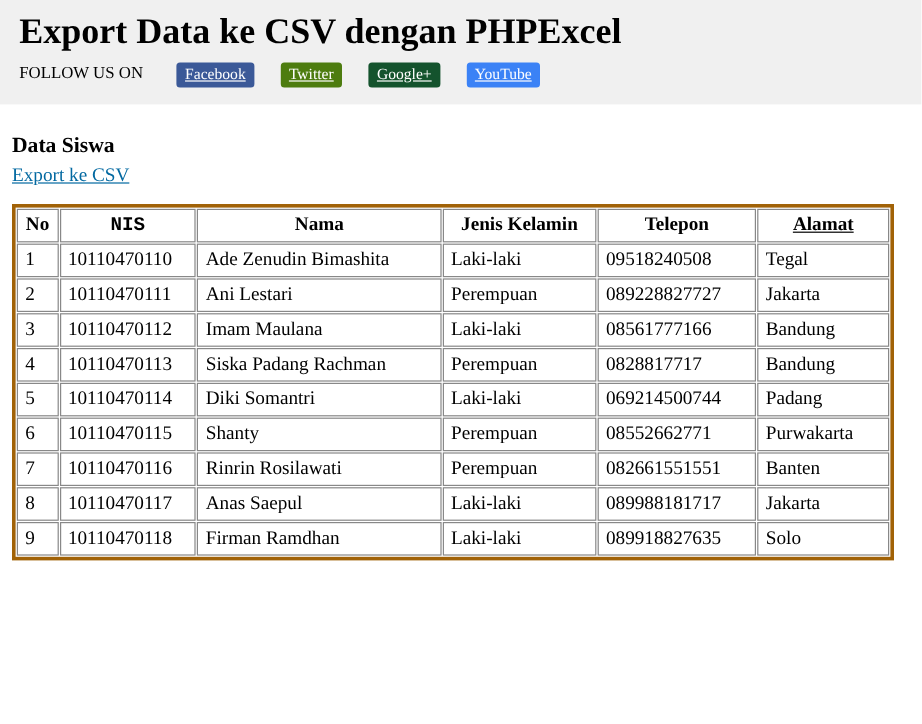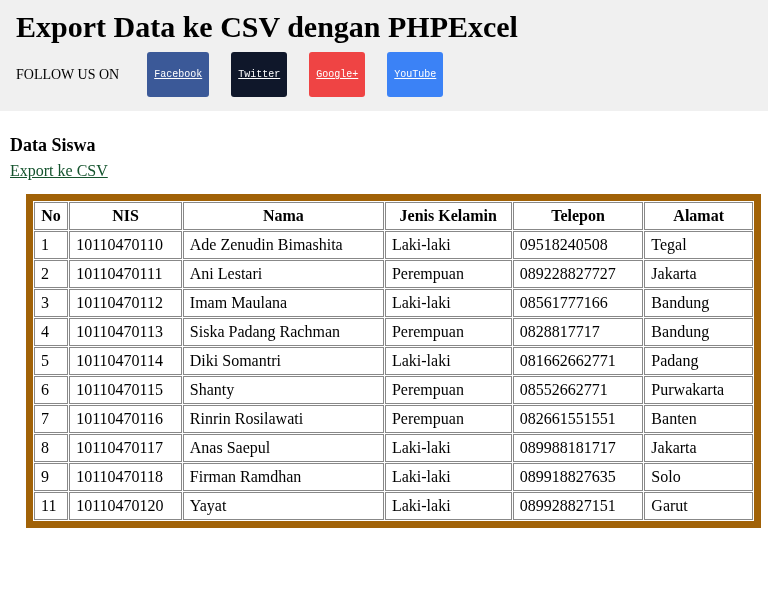--- a/index.html
+++ b/index.html
@@ -25,73 +25,72 @@
     align-items: center;
     gap: 22px;
     font-size: 14px;
   }
   .follow-label {
     margin-right: 6px;
   }
   .social-badge {
     display: inline-block;
     color: #fff;
-    font-family: Liberation Mono, monospace;
-    font-size: 10px;
-    padding: 16px 7px;
+    font-family: Liberation Serif, serif;
+    font-size: 13px;
+    padding: 2px 7px;
     border-radius: 3px;
     line-height: 1.3;
   }
   .fb { background: #3b5998; }
-  .tw { background: #0f172a; }
-  .gp { background: #ef4444; }
+  .tw { background: #4d7c0f; }
+  .gp { background: #14532d; }
   .yt { background: #3b82f6; }
 
   .content {
     padding: 14px 10px 0 10px;
   }
   h3.subtitle {
     margin: 10px 0 6px 0;
     font-size: 18px;
     font-weight: bold;
   }
   a.export-link {
-    color: #14532d;
+    color: #0369a1;
     font-size: 16px;
   }
   .export-wrap {
     margin: 6px 0 14px 0;
   }
 
   table.data {
     border-collapse: separate;
     border-spacing: 1px;
-    border: 7px solid #a16207;
+    border: 3px solid #a16207;
     width: 735px;
-    margin-left: 16px;
   }
   table.data th, table.data td {
     border: 1px solid #888;
     padding: 4px 6px;
     text-align: left;
     font-size: 16px;
     vertical-align: middle;
     background: #fff;
   }
   table.data th {
     font-weight: bold;
     text-align: center;
   }
   
   .col-no { width: 34px; }
-  .col-nis { width: 112px; }
+  .col-nis { width: 112px; font-family: Liberation Mono, monospace; }
   .col-nama { width: 200px; }
   .col-jk { width: 126px; }
   .col-tel { width: 130px; }
-  .col-almt { width: 108px; }
+  .col-almt { width: 108px; text-decoration: underline; }
 
   .viewport {
     width: 768px;
     height: 542px;
     overflow: hidden;
   }
 </style>
 </head>
 <body>
 
@@ -157,21 +156,21 @@
             <td>Siska Padang Rachman</td>
             <td>Perempuan</td>
             <td>0828817717</td>
             <td>Bandung</td>
           </tr>
           <tr>
             <td>5</td>
             <td>10110470114</td>
             <td>Diki Somantri</td>
             <td>Laki-laki</td>
-            <td>081662662771</td>
+            <td>069214500744</td>
             <td>Padang</td>
           </tr>
           <tr>
             <td>6</td>
             <td>10110470115</td>
             <td>Shanty</td>
             <td>Perempuan</td>
             <td>08552662771</td>
             <td>Purwakarta</td>
           </tr>
@@ -192,25 +191,17 @@
             <td>Jakarta</td>
           </tr>
           <tr>
             <td>9</td>
             <td>10110470118</td>
             <td>Firman Ramdhan</td>
             <td>Laki-laki</td>
             <td>089918827635</td>
             <td>Solo</td>
           </tr>
-          <tr>
-            <td>11</td>
-            <td>10110470120</td>
-            <td>Yayat</td>
-            <td>Laki-laki</td>
-            <td>089928827151</td>
-            <td>Garut</td>
-          </tr>
         </tbody>
     </table>
   </div>
 
 </div>
 
 </body></html>

